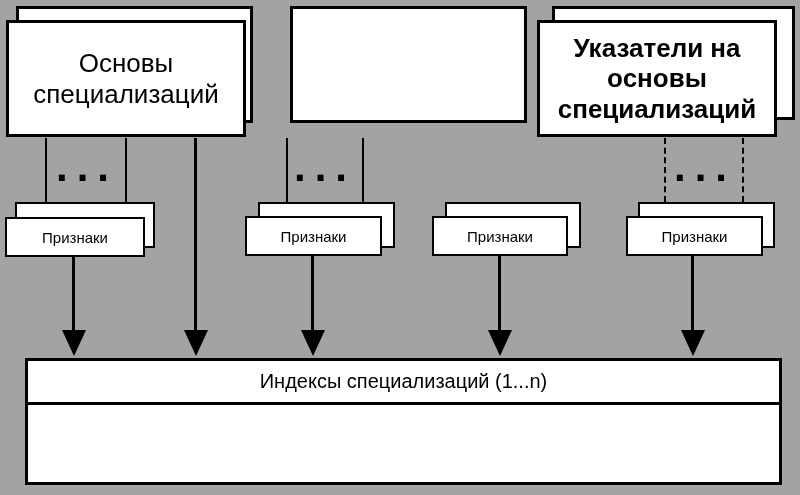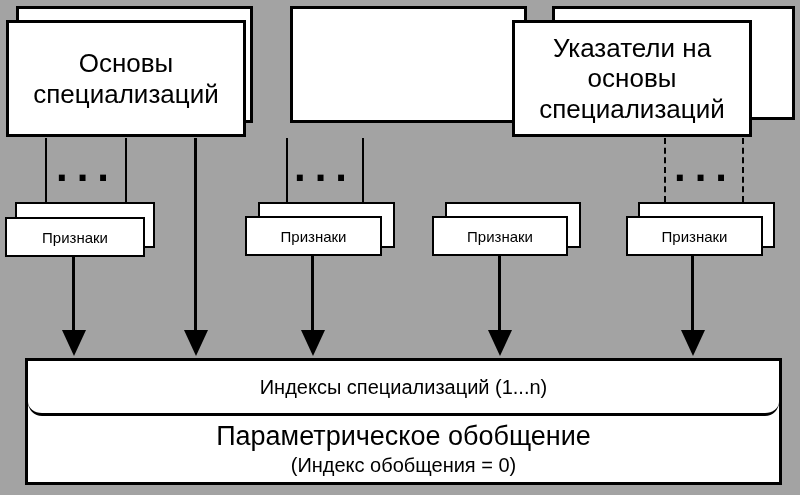--- a/index.html
+++ b/index.html
@@ -26,22 +26,22 @@
     position:absolute;width:0;height:0;
     border-left:12px solid transparent;border-right:12px solid transparent;
     border-top:26px solid #000;
   }
   .bottom-box{
     position:absolute;left:25px;top:358px;width:757px;height:127px;
     border:3px solid #000;box-sizing:border-box;background:#fff;
     display:flex;flex-direction:column;
   }
   .strip{
-    height:55px;flex:0 0 auto;border-bottom:3px solid #000;box-sizing:border-box;
-    display:flex;align-items:center;justify-content:center;font-size:20px;border-radius:14px;
+    height:44px;flex:0 0 auto;border-bottom:3px solid #000;box-sizing:border-box;
+    display:flex;align-items:center;justify-content:center;font-size:20px;
   }
   .gen-main{
     flex:1;display:flex;flex-direction:column;align-items:center;justify-content:center;gap:2px;
   }
   .gen-title{font-size:27px;}
   .gen-sub{font-size:20px;}
 </style>
 </head>
 <body>
 
@@ -49,21 +49,21 @@
 
   <div class="box back" style="left:16px;top:6px;width:237px;height:117px;"></div>
   <div class="box top-box" style="left:6px;top:20px;width:240px;height:117px;">
     <span class="lbl">Основы
 специализаций</span>
   </div>
 
   <div class="box back" style="left:290px;top:6px;width:237px;height:117px;"></div>
 
   <div class="box back" style="left:552px;top:6px;width:243px;height:114px;"></div>
-  <div class="box top-box" style="left:512px;top:20px;width:240px;height:117px;">
+  <div class="box top-box" style="left:537px;top:20px;width:240px;height:117px;font-weight:bold;">
     <span class="lbl">Указатели на
 основы
 специализаций</span>
   </div>
 
   <div class="vline" style="left:45px;top:138px;height:65px;"></div>
   <div class="vline" style="left:125px;top:138px;height:65px;"></div>
   <div class="dots" style="left:47px;top:143px;width:80px;">...</div>
 
   <div class="vline" style="left:286px;top:138px;height:65px;"></div>
@@ -106,19 +106,15 @@
   <div class="vline thick" style="left:498px;top:256px;height:76px;"></div>
   <div class="arrow-head" style="left:488px;top:330px;"></div>
 
   <div class="vline thick" style="left:691px;top:256px;height:76px;"></div>
   <div class="arrow-head" style="left:681px;top:330px;"></div>
 
   <div class="bottom-box">
     <div class="strip">
       <span>Индексы специализаций (1...n)</span>
     </div>
-    <div class="gen-main">
-      <div class="gen-title">Параметрическое обобщение</div>
-      <div class="gen-sub">(Индекс обобщения = 0)</div>
-    </div>
   </div>
 
 </div>
 
 </body></html>

